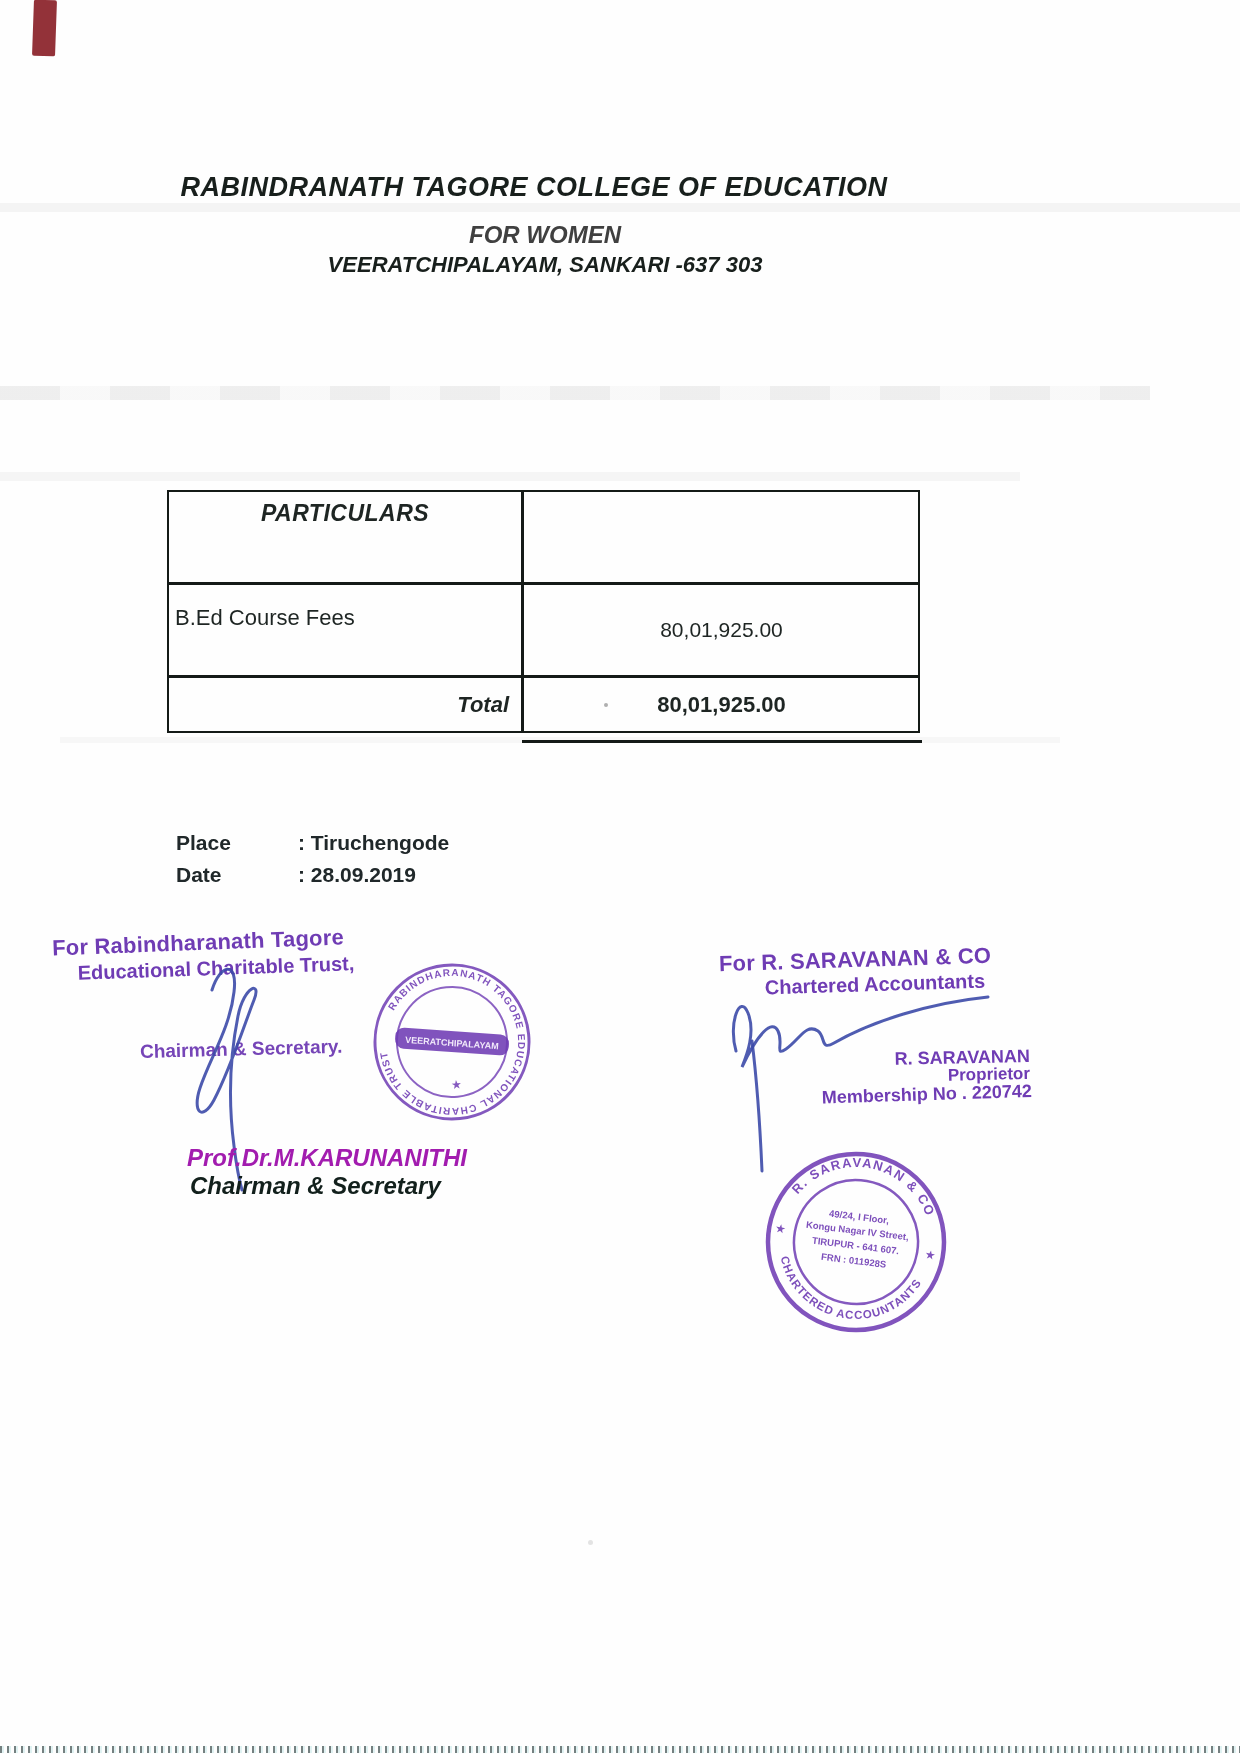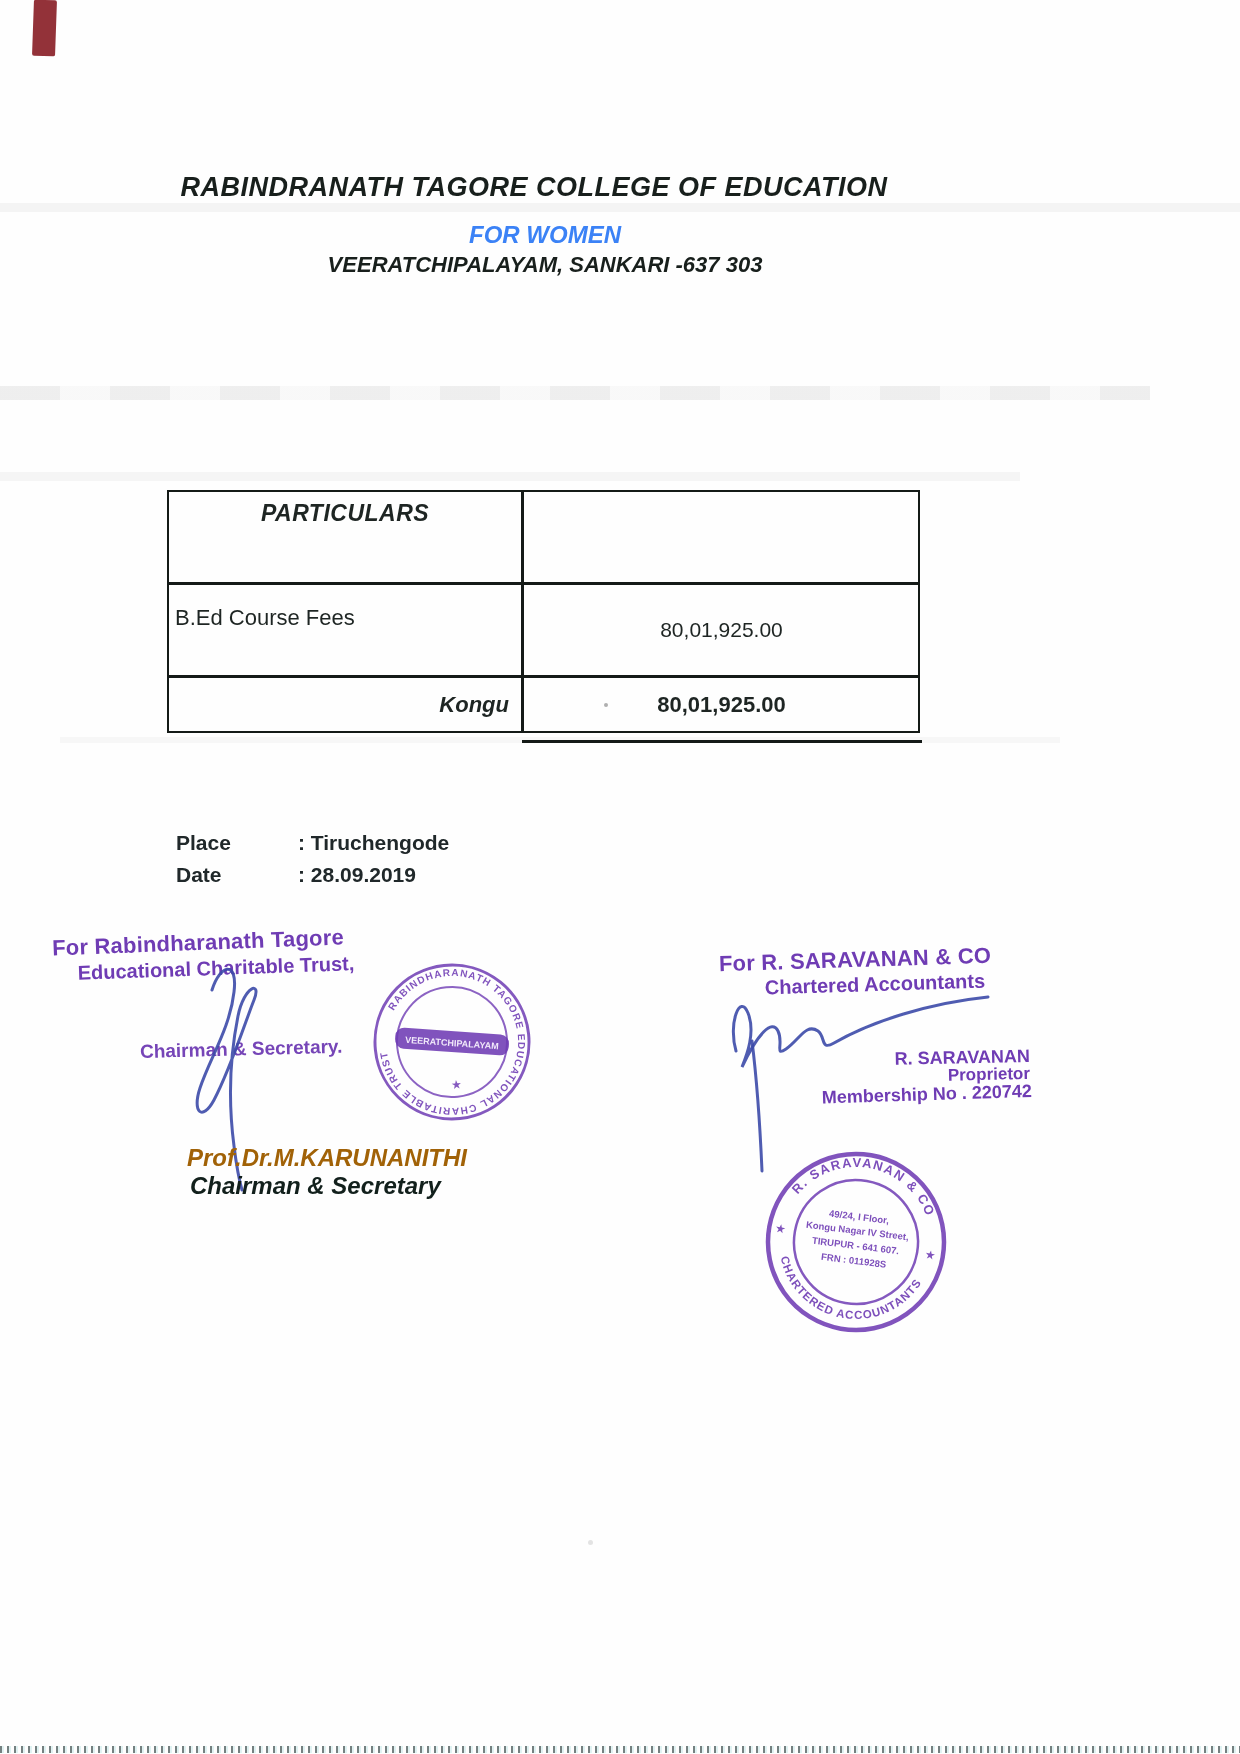--- a/index.html
+++ b/index.html
@@ -13,21 +13,21 @@
     color:#1e2523;
   }
   
   .hdr-line1{
     position:absolute;left:0;top:172px;width:1068px;
     text-align:center;font-size:27px;font-weight:bold;font-style:italic;
     letter-spacing:.5px;color:#181f1c;
   }
   .hdr-line2{
     position:absolute;left:0;top:221px;width:1090px;
-    text-align:center;font-size:24px;font-weight:bold;font-style:italic;color:#3b82f6;
+    text-align:center;font-size:24px;font-weight:bold;font-style:italic;color:#404040;
   }
   .hdr-line3{
     position:absolute;left:0;top:252px;width:1090px;
     text-align:center;font-size:22px;font-weight:bold;font-style:italic;color:#181f1c;
   }
   .sched-title-wrap{
     position:absolute;left:0;top:303px;width:1090px;text-align:center;
   }
   .sched-title{
     display:inline-block;
@@ -77,21 +77,21 @@
   .place{top:831px;}
   .date{top:863px;}
   
   .purple{color:#6f3cb4;}
   .lstamp1{position:absolute;left:28px;top:930px;width:340px;text-align:center;
     font-size:22px;font-weight:bold;transform:rotate(-2.2deg);letter-spacing:.2px;}
   .lstamp2{position:absolute;left:56px;top:957px;width:320px;text-align:center;
     font-size:20px;font-weight:bold;transform:rotate(-2deg);}
   .lchair{position:absolute;left:140px;top:1038px;width:230px;
     font-size:19px;font-weight:bold;transform:rotate(-1.5deg);opacity:.95;}
-  .lname{position:absolute;left:187px;top:1144px;font-size:24px;font-weight:bold;font-style:italic;color:#a16207;}
+  .lname{position:absolute;left:187px;top:1144px;font-size:24px;font-weight:bold;font-style:italic;color:#a21caf;}
   .ldesig{position:absolute;left:190px;top:1172px;font-size:24px;font-weight:bold;font-style:italic;color:#12201c;}
   .rstamp1{position:absolute;left:680px;top:947px;width:350px;text-align:center;
     font-size:22px;font-weight:bold;transform:rotate(-1.8deg);letter-spacing:.2px;}
   .rstamp2{position:absolute;left:720px;top:973px;width:310px;text-align:center;
     font-size:20px;font-weight:bold;transform:rotate(-1.8deg);}
   .rname{position:absolute;left:830px;top:1048px;width:200px;text-align:right;font-size:18px;font-weight:bold;transform:rotate(-1.2deg);}
   .rdesig{position:absolute;left:830px;top:1066px;width:200px;text-align:right;font-size:17px;font-weight:bold;transform:rotate(-1.2deg);}
   .rmember{position:absolute;left:770px;top:1085px;width:262px;text-align:right;font-size:18px;font-weight:bold;transform:rotate(-1.8deg);}
   .sig-svg{position:absolute;pointer-events:none;}
   .round-stamp{position:absolute;}
@@ -114,21 +114,21 @@
   <div class="hdr-line2">FOR WOMEN</div>
   <div class="hdr-line3">VEERATCHIPALAYAM, SANKARI -637 303</div>
 
   <div class="tbl">
     <div class="vdiv"></div>
     <div class="hline1"></div>
     <div class="hline2"></div>
     <div class="cell c-hdr1">PARTICULARS</div>
     <div class="cell c-part">B.Ed Course Fees</div>
     <div class="cell c-amt">80,01,925.00</div>
-    <div class="cell c-total-lbl">Kongu</div>
+    <div class="cell c-total-lbl">Total</div>
     <div class="cell c-total-amt">80,01,925.00</div>
   </div>
   <div class="double-rule"></div>
 
   <div class="pd place">
     <span class="lbl">Place</span>
     <span>: Tiruchengode</span>
   </div>
   <div class="pd date">
     <span class="lbl">Date</span>

